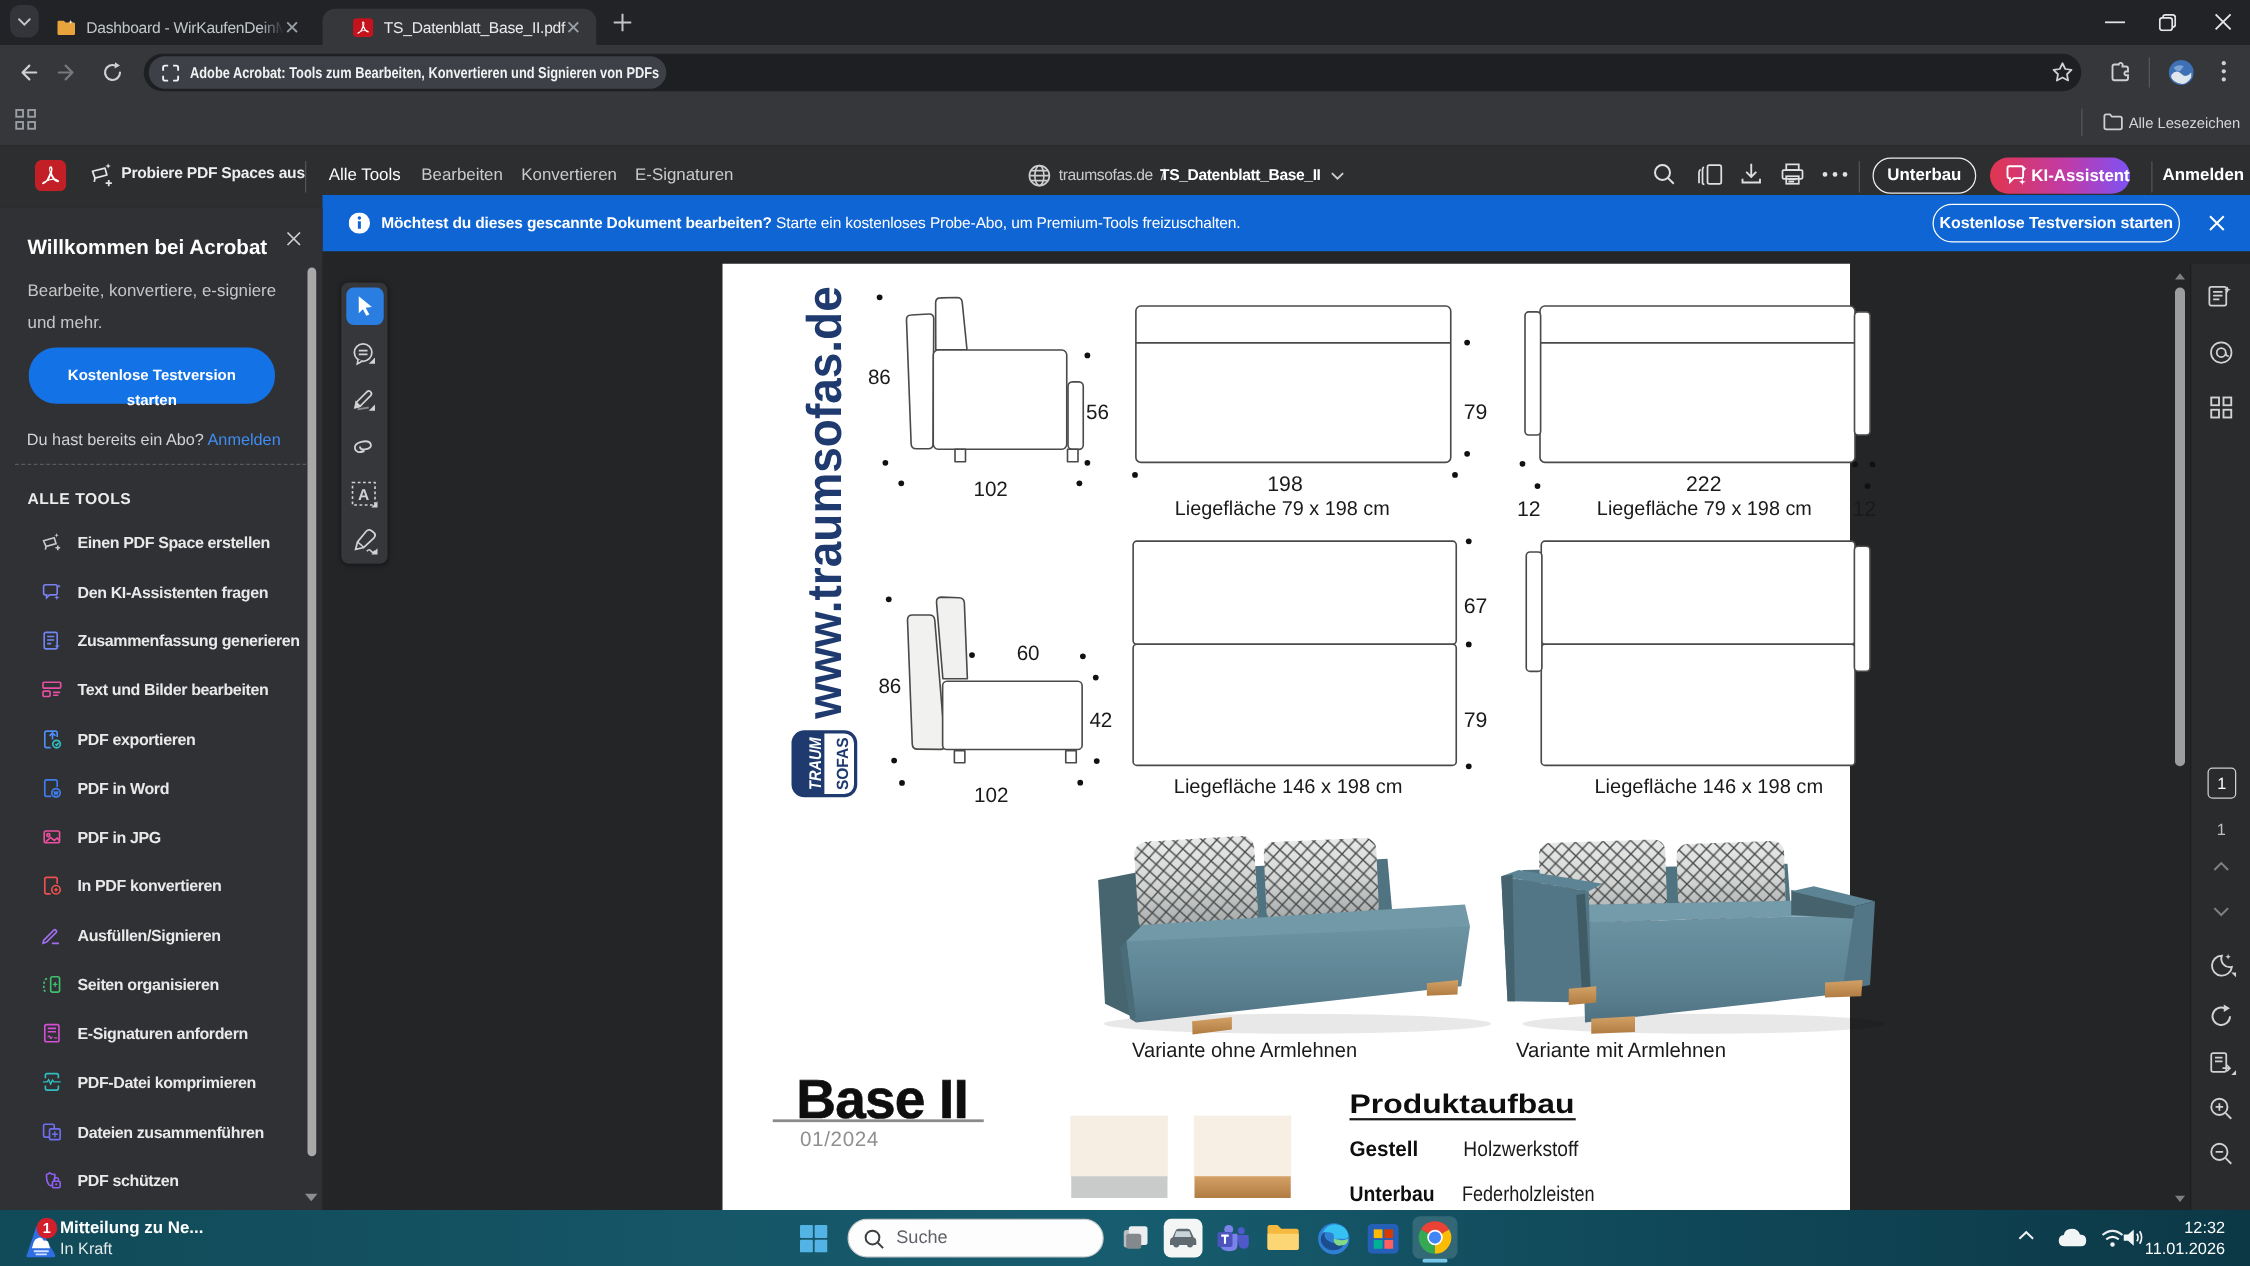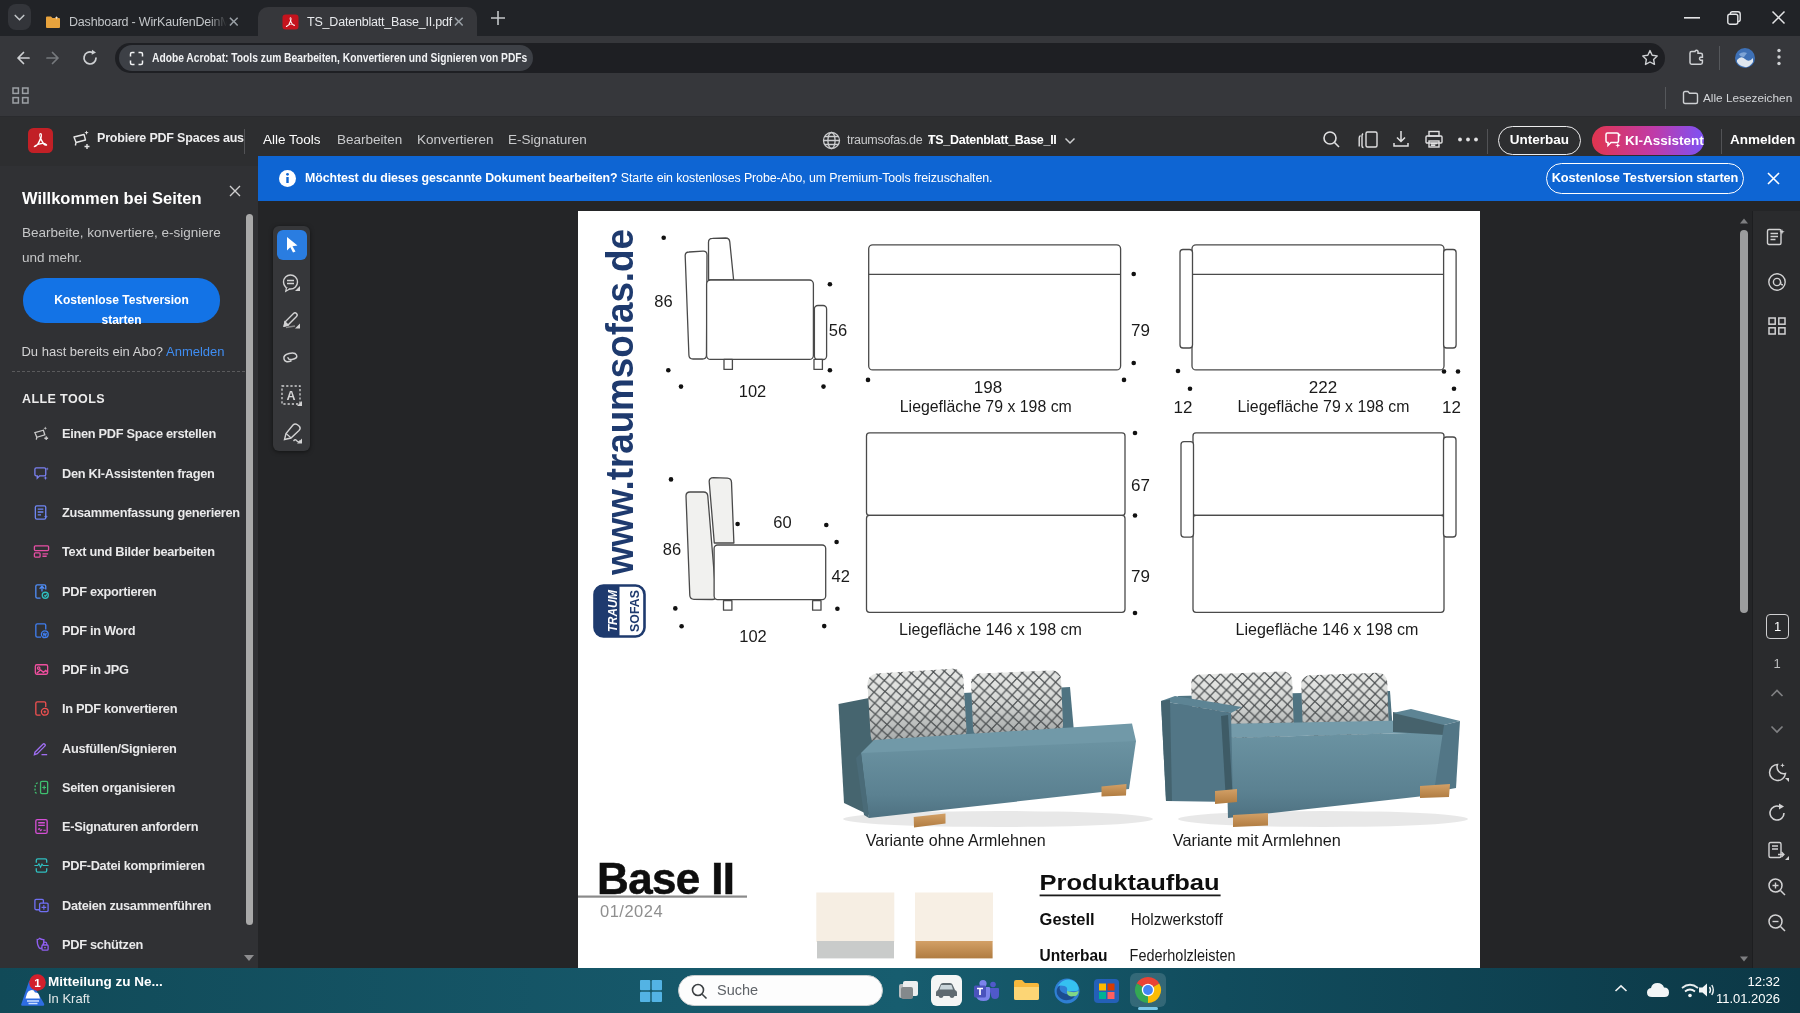--- a/index.html
+++ b/index.html
@@ -30,21 +30,21 @@
   
   #banner { left:258px; top:156px; width:1542px; height:45px; background:#0e65d3;
      display:flex; align-items:center; color:#fff; font-size:12.4px; letter-spacing:-.1px; }
 
   
   #sidebar { left:0; top:166px; width:258px; height:802px; background:#303134;
      color:#e8e8e8; overflow:hidden; }
 
   
   #docarea { left:258px; top:211px; width:1542px; height:757px; background:#242527; }
-  #page { left:578px; top:211px; width:902px; height:757px; background:#ffffff; }
+  #page { left:578px; top:211px; width:902px; height:757px; background:#ffffff;padding-left:40px; }
   #palette { left:273px; top:226px; width:37px; height:225px; background:#36373a;
      border-radius:6px; box-shadow:0 1px 4px rgba(0,0,0,.5); }
   #rightpanel { left:1752px; top:211px; width:48px; height:757px; background:#2a2b2d;
      border-left:1px solid #1d1e20; }
   #vscroll { left:1736px; top:211px; width:16px; height:757px; background:#242527; }
 
   
   #taskbar { left:0; top:968px; width:1800px; height:45px;
      background:linear-gradient(90deg,#114a58 0%,#16586a 38%,#175d6f 50%,#114c5d 68%,#0c3846 100%); }
 
@@ -238,21 +238,21 @@
     <span style="position:absolute;left:47px;top:15px;white-space:nowrap"><b>Möchtest du dieses gescannte Dokument bearbeiten?</b> Starte ein kostenloses Probe-Abo, um Premium-Tools freizuschalten.</span>
     <div style="position:absolute;left:1288px;top:7px;width:198px;height:31px;border:1.5px solid #fff;border-radius:16px;text-align:center;line-height:28px;font-weight:bold;font-size:12.8px;white-space:nowrap">Kostenlose Testversion starten</div>
     <svg style="position:absolute;left:1509px;top:16px" width="13" height="13" viewBox="0 0 13 13">
       <path d="M1 1 L12 12 M12 1 L1 12" stroke="#fff" stroke-width="1.6"></path>
     </svg>
   </div>
   <div id="sidebar" class="abs">
     <svg style="position:absolute;left:229px;top:19px" width="12" height="12" viewBox="0 0 12 12">
       <path d="M1 1 L11 11 M11 1 L1 11" stroke="#cfcfcf" stroke-width="1.4"></path>
     </svg>
-    <div style="position:absolute;left:22px;top:23px;font-size:16.5px;font-weight:bold;color:#fff;white-space:nowrap">Willkommen bei Seiten</div>
+    <div style="position:absolute;left:22px;top:23px;font-size:16.5px;font-weight:bold;color:#fff;white-space:nowrap">Willkommen bei Acrobat</div>
     <div style="position:absolute;left:22px;top:54px;font-size:13.5px;color:#c6c7c8;line-height:25px;white-space:nowrap">Bearbeite, konvertiere, e-signiere<br>und mehr.</div>
     <div style="position:absolute;left:23px;top:112px;width:197px;height:45px;border-radius:22px;background:#1373e6;color:#fff;font-size:12px;font-weight:bold;text-align:center;line-height:20px;padding-top:12px">Kostenlose Testversion<br>starten</div>
     <div style="position:absolute;left:0;top:178px;width:246px;text-align:center;font-size:13px;color:#d2d2d3;white-space:nowrap">Du hast bereits ein Abo? <span style="color:#3f8df2">Anmelden</span></div>
     <div style="position:absolute;left:12px;top:205px;width:233px;border-top:1px dashed #5a5a5c"></div>
     <div style="position:absolute;left:22px;top:226px;font-size:12.5px;font-weight:bold;color:#ececec;letter-spacing:.4px">ALLE TOOLS</div>
     <div id="toollist">
       <div class="titem" style="top:258px">
           <svg viewBox="0 0 18 18">
             <g fill="none" stroke="#c9c9c9" stroke-width="1.4">
               <path d="M2 8 L11 5.5 L12.5 10.5 L4 13 Z M4 13 L3.5 15.5"></path>

